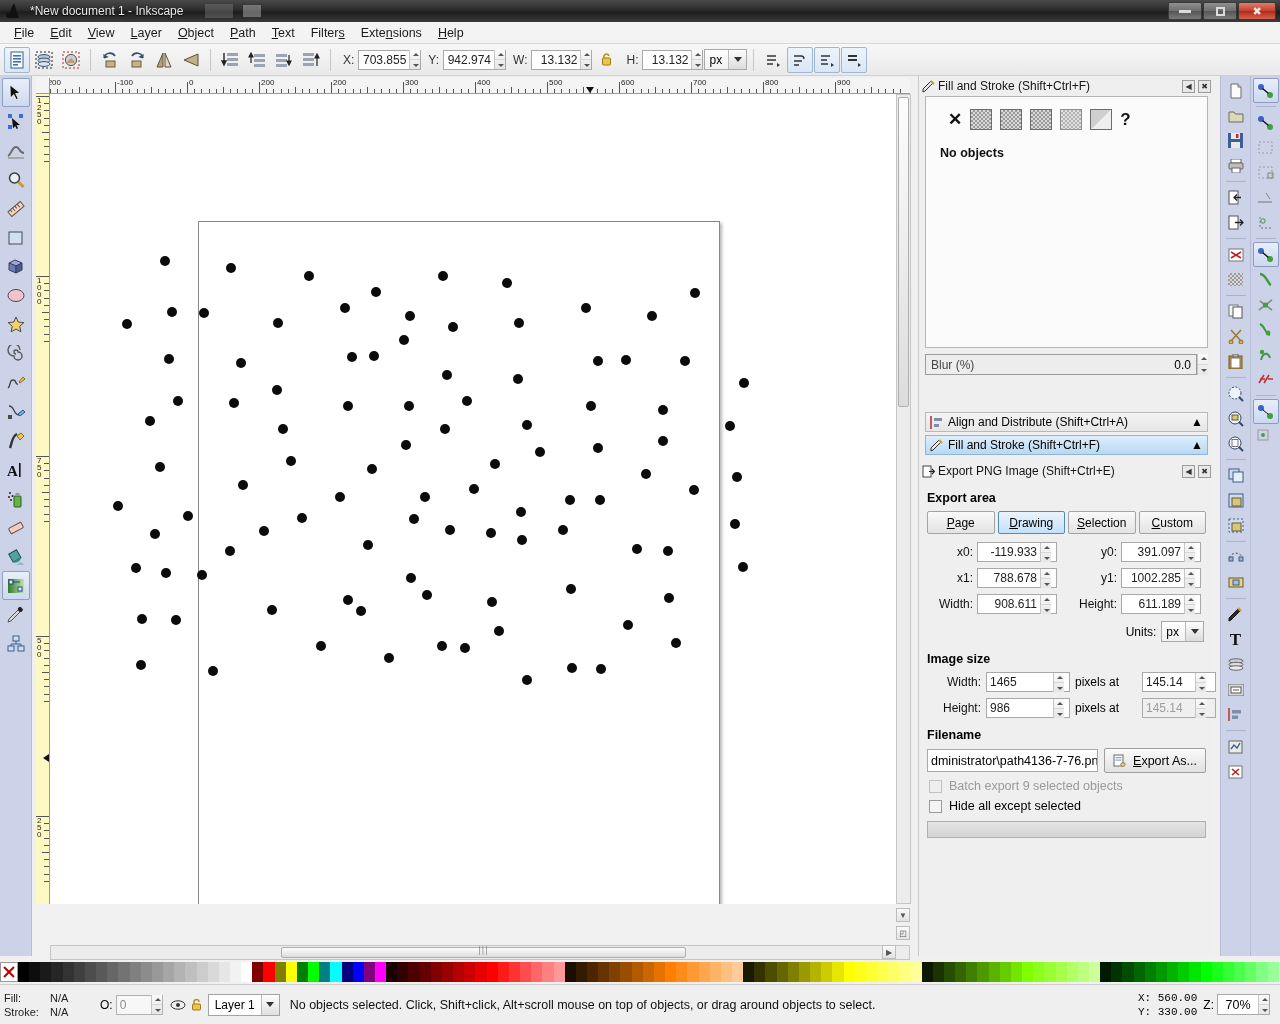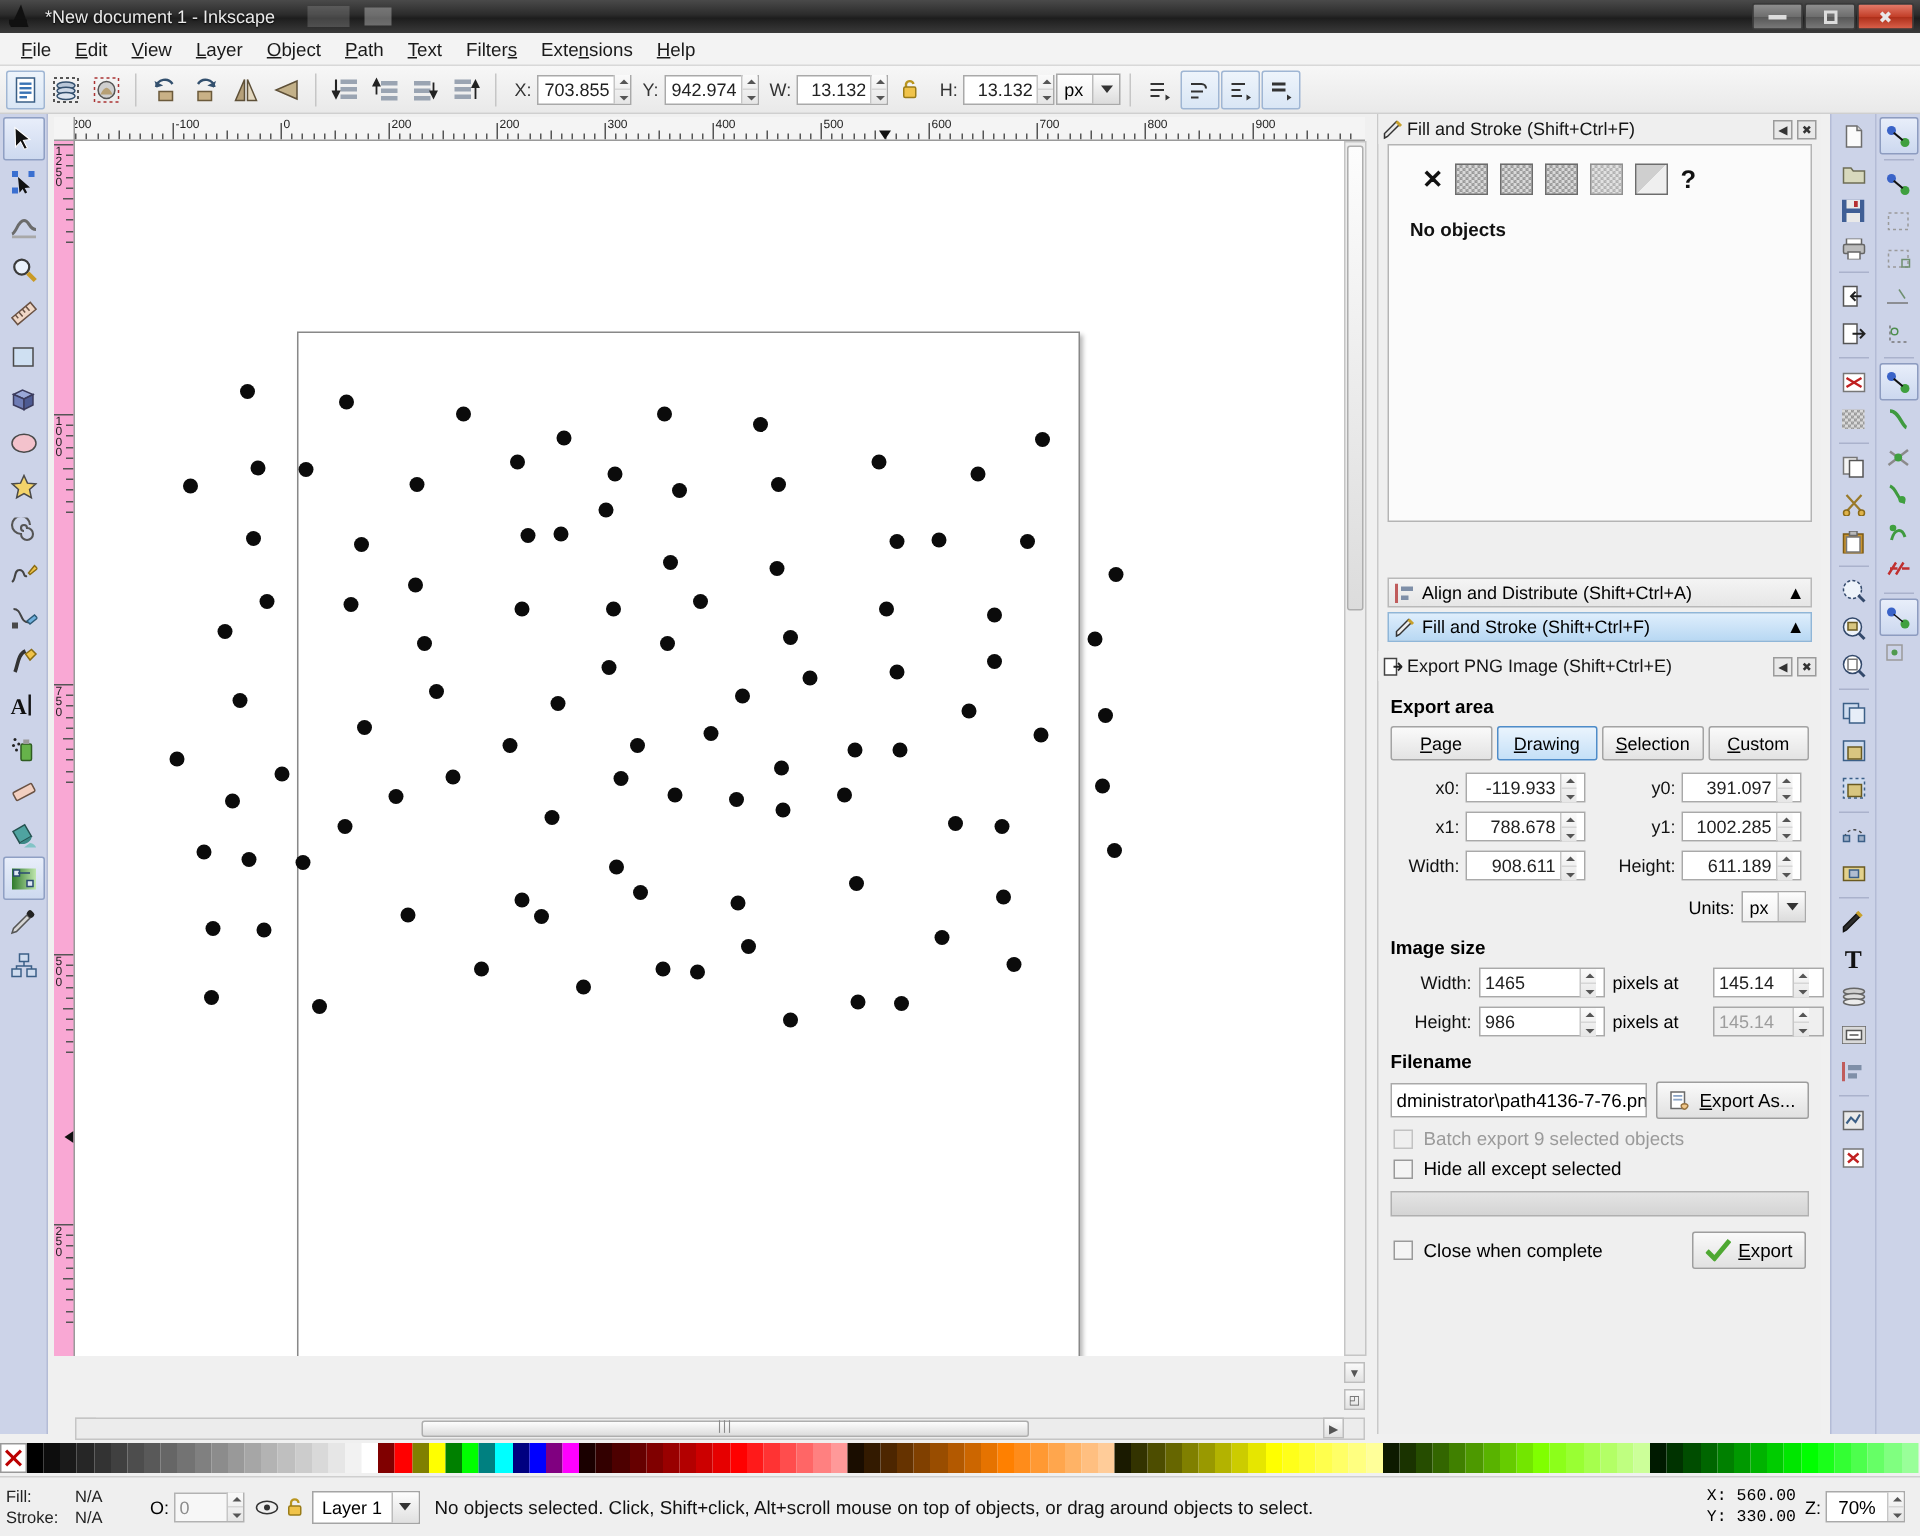--- a/index.html
+++ b/index.html
@@ -98,21 +98,21 @@
   .tool { width:28px; height:29px; display:flex; align-items:center; justify-content:center;
           border:1px solid transparent; border-radius:2px; font-size:15px; }
   .tool.active { border:1px solid #8fa0c4; background:linear-gradient(to bottom,#e8eefa,#cdd9ef); }
 
   
   .hruler { position:absolute; left:50px; top:78px; width:860px; height:16px;
             background:#f4f4f4; border-bottom:1px solid #9a9a9a; overflow:hidden; }
   .hruler .tick { position:absolute; bottom:0; width:1px; background:#555; }
   .hruler .lbl { position:absolute; top:0px; font-size:8px; color:#222; font-family:"Liberation Sans",sans-serif; }
   .vruler { position:absolute; left:36px; top:94px; width:14px; height:810px;
-            background:#f9a8d4; border-right:1px solid #9a9a9a; overflow:hidden; }
+            background:#fef9c3; border-right:1px solid #9a9a9a; overflow:hidden; }
   .vruler .tick { position:absolute; right:0; height:1px; background:#555; }
   .vruler .lbl { position:absolute; left:1px; font-size:8px; color:#222; width:8px;
                  line-height:7px; word-break:break-all; }
   .corner { position:absolute; left:36px; top:78px; width:14px; height:16px; background:#f4f4f4;
             border-right:1px solid #9a9a9a; border-bottom:1px solid #9a9a9a; }
 
   .canvas-wrap { position:absolute; left:50px; top:94px; width:860px; height:810px;
                  background:#ffffff; overflow:hidden; }
   .page { position:absolute; left:148px; top:127px; width:522px; height:692px;
           background:#ffffff; border:1px solid #888; box-shadow:2px 2px 3px rgba(0,0,0,.28); }
@@ -900,20 +900,30 @@
         <span class="pbtn checker"></span>
         <span class="pbtn checker"></span>
         <span class="pbtn checker"></span>
         <span class="pbtn checker" style="opacity:.75"></span>
         <span class="pbtn" style="background:linear-gradient(135deg,#cfcfcf 0 50%,#efefef 50% 100%)"></span>
         <span style="font-size:17px;font-weight:bold;color:#111">?</span>
       </div>
       <div class="noobj">No objects</div>
     </div>
 
+    <div class="slider-row" style="margin-top:6px;">
+      <div class="slider">
+        <span class="lab">Blur (%)</span>
+        <span>0.0</span>
+      </div>
+      <span class="spin" style="height:21px">
+          <i></i>
+          <i></i>
+        </span>
+    </div>
 
     <div style="height:34px"></div>
 
     <div class="bar">
       <span>
         <svg width="13" height="13" viewBox="0 0 13 13">
             <rect x="0" y="0" width="2" height="13" fill="#c05c5c"></rect>
             <rect x="4" y="2" width="8" height="3" fill="#7f8fa8"></rect>
             <rect x="4" y="8" width="5" height="3" fill="#7f8fa8"></rect>
           </svg>
@@ -1086,34 +1096,20 @@
       <span class="cbox dim"></span>
       <span class="dimtxt">Batch export 9 selected objects</span>
     </div>
     <div class="cbrow">
       <span class="cbox"></span>
       <span>Hide all except selected</span>
     </div>
 
     <div class="progress"></div>
 
-    <div class="footrow">
-      <span class="cbrow" style="margin:0">
-        <span class="cbox"></span>
-        <span>Close when complete</span>
-      </span>
-      <span class="expbtn">
-        <span>
-          <svg width="17" height="15" viewBox="0 0 17 15">
-              <path d="M1 8l5 5L16 1" fill="none" stroke="#4ea832" stroke-width="3.2"></path>
-            </svg>
-        </span>
-        <span><u>E</u><span>xport</span></span>
-      </span>
-    </div>
   </div>
 
   <div class="snapbar" id="cmdbar-right">
     <div class="sbtn">
         <svg width="16" height="16" viewBox="0 0 16 16">
           <path d="M3 1h7l3 3v11H3z" fill="#fbfbfb" stroke="#6d6d6d"></path>
           <path d="M10 1v3h3" fill="#dcdcdc" stroke="#6d6d6d"></path>
         </svg>
       </div>
     <div class="sbtn">

